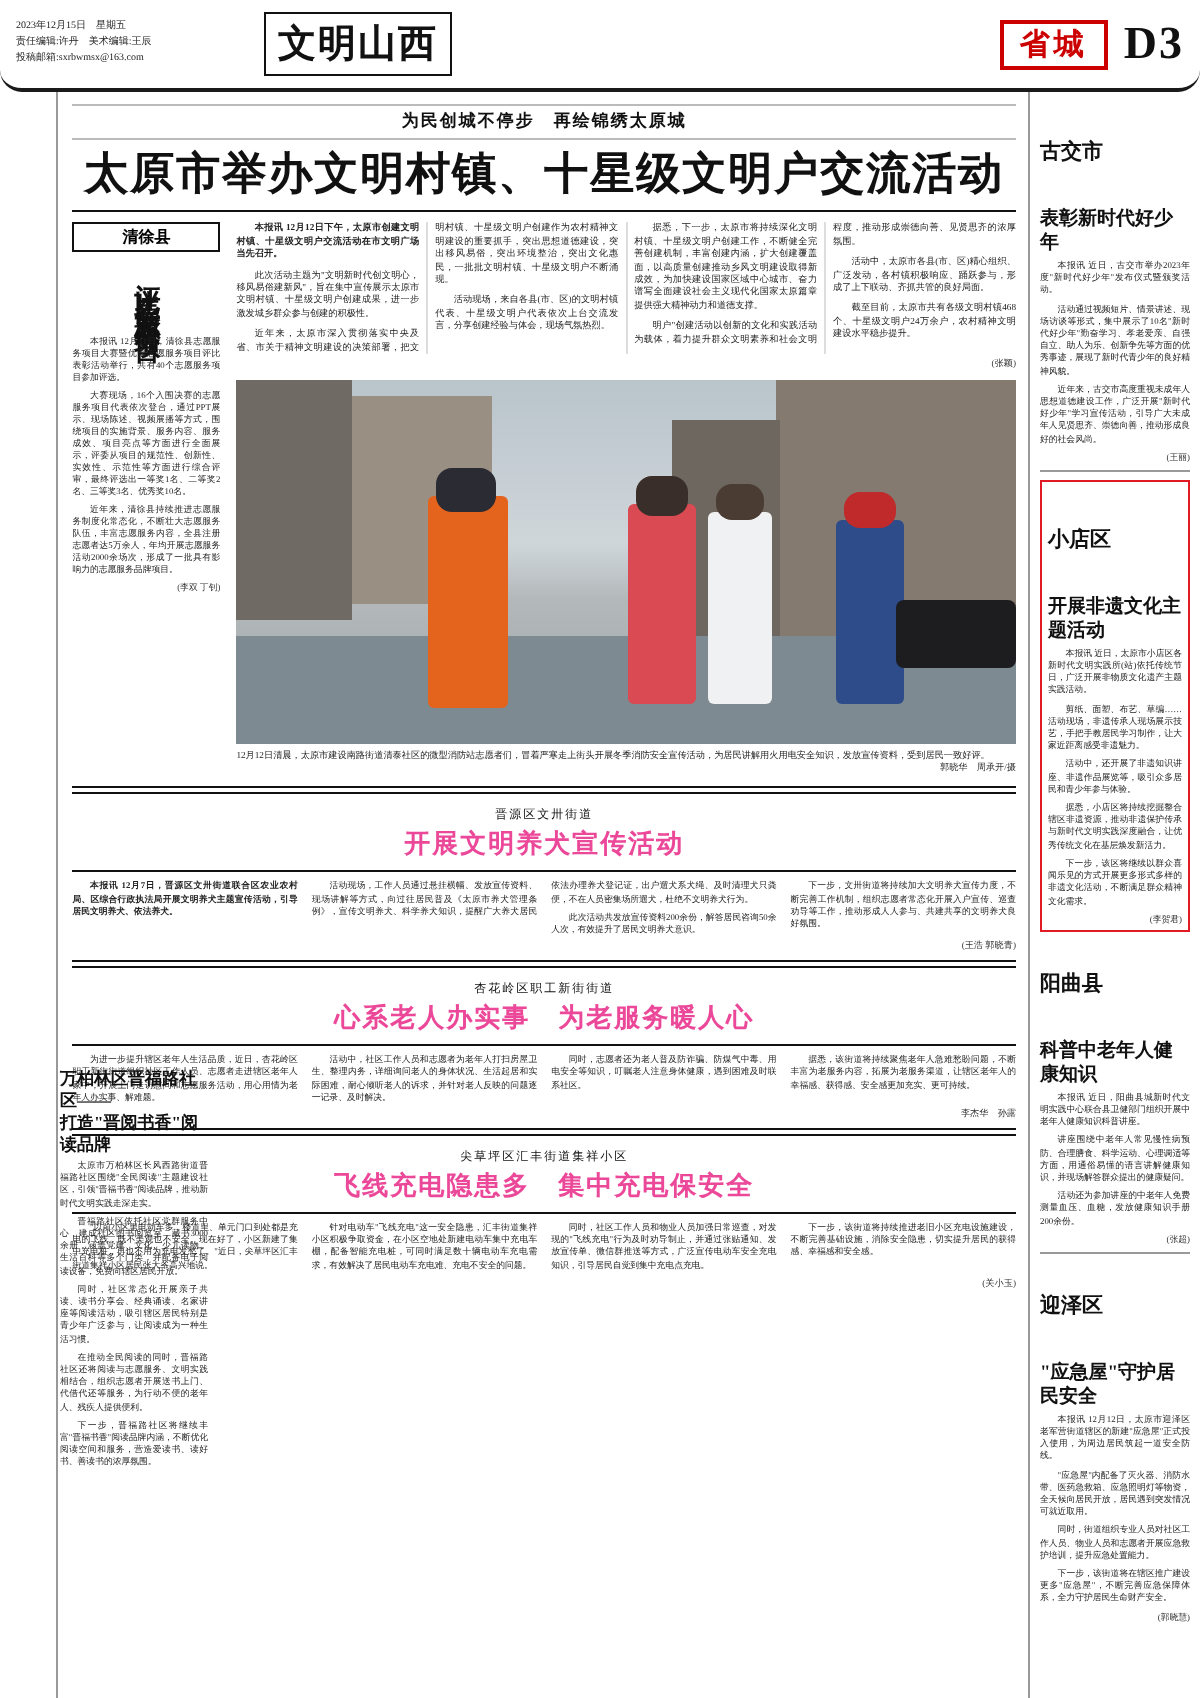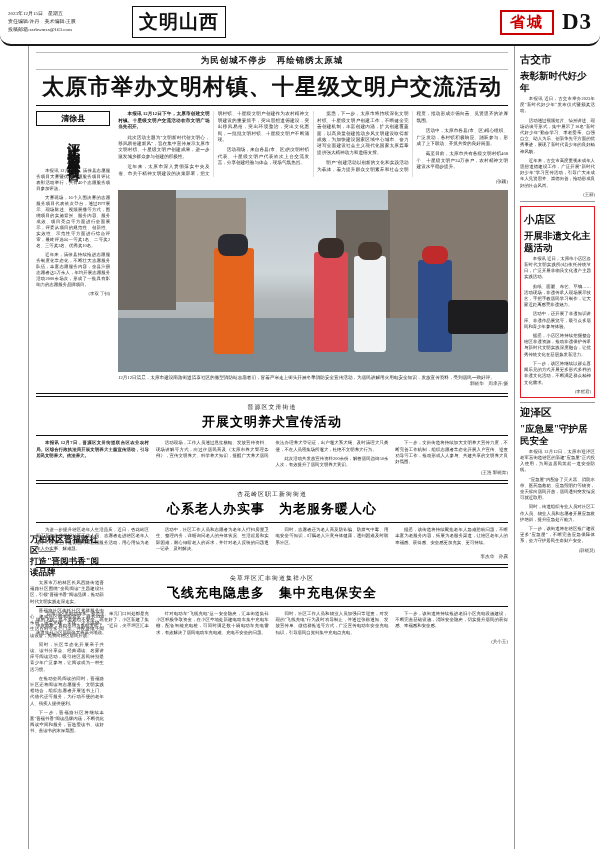--- a/index.html
+++ b/index.html
@@ -53,33 +53,33 @@
   
   .photo-wrap{margin:6px 0 2px;}
   .photo{
     width:100%;height:182px;position:relative;overflow:hidden;background:#7b8a93;
   }
   .cap{font-size:4.6px;line-height:6.4px;color:#222;margin:3px 0 0;text-align:justify;}
   .cap-sig{text-align:right;font-size:4.6px;color:#333;}
   
   .sub-kicker{text-align:center;font-size:6px;color:#111;margin:6px 0 1px;letter-spacing:1px;}
   .sub-head{
-    text-align:center;font-weight:bold;font-size:13px;color:#000000;letter-spacing:1px;
+    text-align:center;font-weight:bold;font-size:13px;color:#ec4899;letter-spacing:1px;
     margin:1px 0 4px;
   }
   .thin-rule{border-bottom:1px solid #111;margin:3px 0 4px;}
   .dbl-rule{border-top:1px solid #111;border-bottom:1px solid #111;height:2px;margin:5px 0;}
   
   .vtitle{
     writing-mode:vertical-rl;text-orientation:upright;font-weight:bold;
     font-size:13px;letter-spacing:3px;color:#111;margin:6px auto 0;
   }
   .left-box{font-size:4.4px;line-height:6px;color:#222;text-align:justify;}
   
-  .r-title{font-weight:bold;font-size:9.5px;color:#111;line-height:12px;margin:4px 0 2px;}
+  .r-title{font-weight:bold;font-size:9.5px;color:#111;line-height:12px;margin:21px 0 2px;}
   .r-title.lg{font-size:10.5px;}
   .r-text{font-size:4.4px;line-height:6.2px;text-align:justify;color:#222;}
   .r-text p{margin:0 0 3px;text-indent:2em;}
   .r-sig{text-align:right;font-size:4.4px;color:#333;}
   .r-rule{border-bottom:1px solid #999;margin:4px 0;}
   .redbox{border:1.5px solid #e01b24;padding:3px;margin:4px 0;}
   
   .sec-title{font-weight:bold;font-size:8.5px;color:#111;line-height:11px;margin:3px 0 2px;}
   .small-text{font-size:4.4px;line-height:6.2px;text-align:justify;color:#222;}
   .small-text p{margin:0 0 3px;text-indent:2em;}
@@ -239,20 +239,30 @@
         <div class="r-text">
           <p>本报讯 近日，太原市小店区各新时代文明实践所(站)依托传统节日，广泛开展非物质文化遗产主题实践活动。</p>
           <p>剪纸、面塑、布艺、草编……活动现场，非遗传承人现场展示技艺，手把手教居民学习制作，让大家近距离感受非遗魅力。</p>
           <p>活动中，还开展了非遗知识讲座、非遗作品展览等，吸引众多居民和青少年参与体验。</p>
           <p>据悉，小店区将持续挖掘整合辖区非遗资源，推动非遗保护传承与新时代文明实践深度融合，让优秀传统文化在基层焕发新活力。</p>
           <p>下一步，该区将继续以群众喜闻乐见的方式开展更多形式多样的非遗文化活动，不断满足群众精神文化需求。</p>
         </div>
         <div class="r-sig">(李贺君)</div>
       </div>
 
+      <div>
+        <div class="r-title lg">阳曲县</div>
+        <div class="r-title">科普中老年人健康知识</div>
+        <div class="r-text">
+          <p>本报讯 近日，阳曲县城新时代文明实践中心联合县卫健部门组织开展中老年人健康知识科普讲座。</p>
+          <p>讲座围绕中老年人常见慢性病预防、合理膳食、科学运动、心理调适等方面，用通俗易懂的语言讲解健康知识，并现场解答群众提出的健康疑问。</p>
+          <p>活动还为参加讲座的中老年人免费测量血压、血糖，发放健康知识手册200余份。</p>
+        </div>
+        <div class="r-sig">(张超)</div>
+      </div>
 
       <div class="r-rule"></div>
 
       <div>
         <div class="r-title lg">迎泽区</div>
         <div class="r-title">"应急屋"守护居民安全</div>
         <div class="r-text">
           <p>本报讯 12月12日，太原市迎泽区老军营街道辖区的新建"应急屋"正式投入使用，为周边居民筑起一道安全防线。</p>
           <p>"应急屋"内配备了灭火器、消防水带、医药急救箱、应急照明灯等物资，全天候向居民开放，居民遇到突发情况可就近取用。</p>
           <p>同时，街道组织专业人员对社区工作人员、物业人员和志愿者开展应急救护培训，提升应急处置能力。</p>

